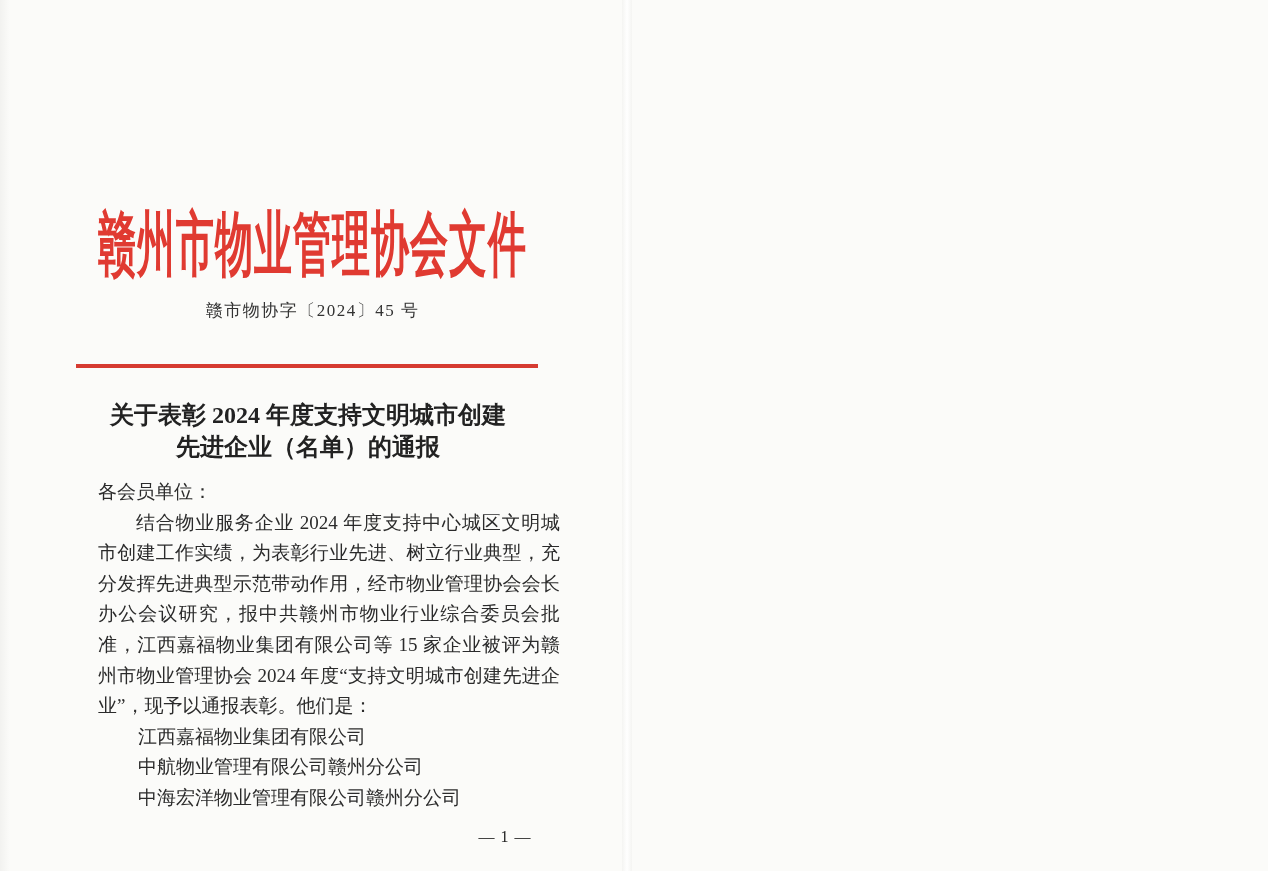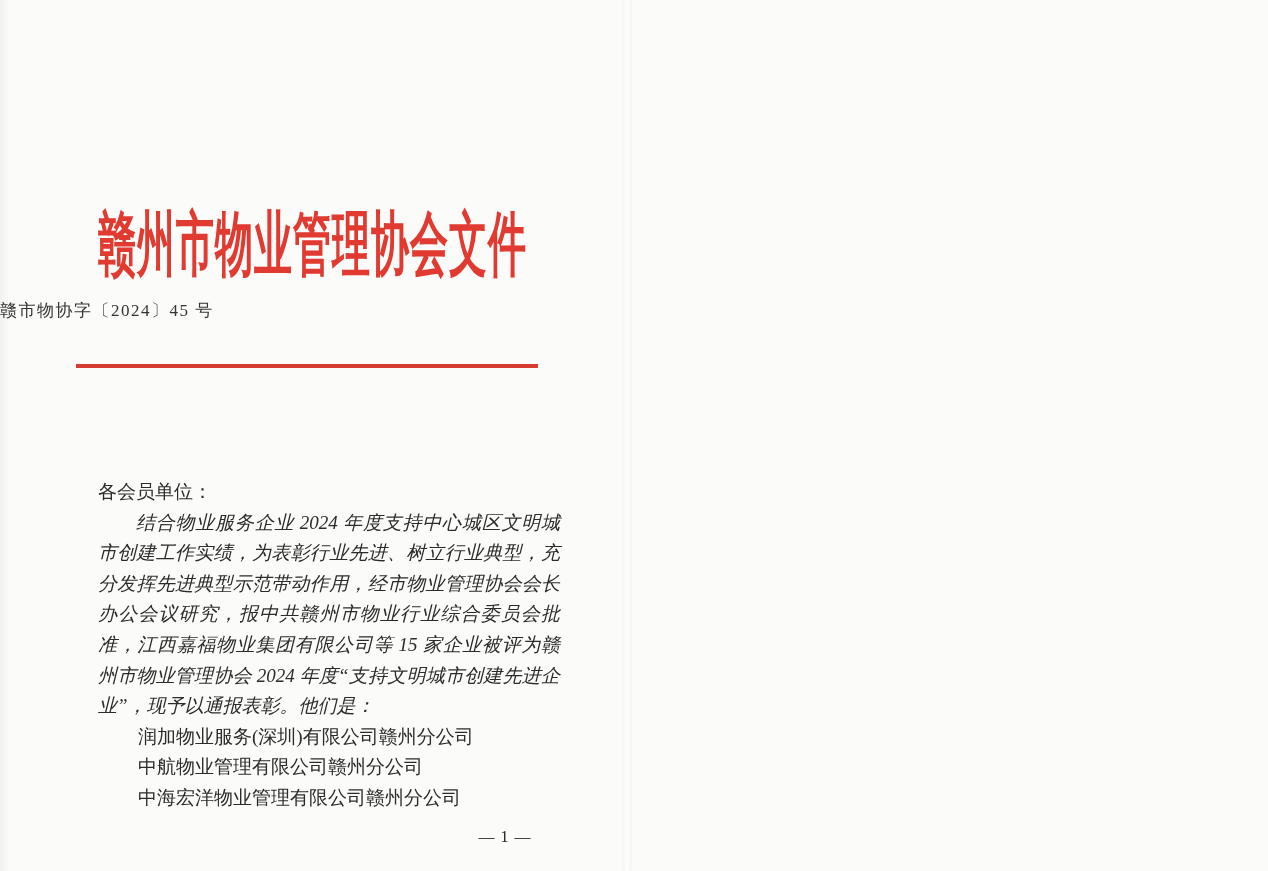--- a/index.html
+++ b/index.html
@@ -24,58 +24,62 @@
   
   .p1-header {
     position:absolute; left:0; top:176px; width:625px;
     text-align:center; white-space:nowrap;
     font-size:38px; font-weight:bold; color:#e03a31;
     transform:scaleY(1.85); transform-origin:center top;
     letter-spacing:1px;
   }
   .p1-docnum {
     position:absolute; left:0; top:277px; width:625px;
-    text-align:left; font-size:17px; letter-spacing:1.5px; color:#333;
+    text-align:center; font-size:17px; letter-spacing:1.5px; color:#333;
   }
   .p1-redline {
     position:absolute; left:76px; top:342px; width:462px; height:4px;
     background:#d63b31;
   }
   .p1-title {
     position:absolute; left:0; top:377px; width:616px;
     text-align:center; font-size:24px; font-weight:bold; line-height:32px;
     color:#222;
   }
   .p1-body {
     position:absolute; left:98px; top:455px; width:462px;
     font-size:19px; line-height:30.6px; text-align:justify; color:#2b2b2b;
   }
-  .p1-paragraph { text-indent:2em;font-style:italic; }
+  .p1-paragraph { text-indent:2em; }
   .company-list-1 { margin-left:40px; }
   .company-list-1 .list-item { white-space:nowrap; }
   .p1-pagenum {
     position:absolute; left:455px; top:806px; width:100px;
     text-align:center; font-size:16px; color:#222; letter-spacing:1px;
   }
 </style>
 </head>
 <body>
 
 <div class="page-edge-left"></div>
 <div class="page-seam"></div>
 
 <div class="page" style="left:0;width:625px;margin-top:22px;">
   <div class="p1-header">赣州市物业管理协会文件</div>
   <div class="p1-docnum">赣市物协字〔2024〕45 号</div>
   <div class="p1-redline"></div>
+  <div class="p1-title">
+    <div>关于表彰 2024 年度支持文明城市创建</div>
+    <div>先进企业（名单）的通报</div>
+  </div>
   <div class="p1-body">
     <div>各会员单位：</div>
     <div class="p1-paragraph">结合物业服务企业 2024 年度支持中心城区文明城市创建工作实绩，为表彰行业先进、树立行业典型，充分发挥先进典型示范带动作用，经市物业管理协会会长办公会议研究，报中共赣州市物业行业综合委员会批准，江西嘉福物业集团有限公司等 15 家企业被评为赣州市物业管理协会 2024 年度“支持文明城市创建先进企业”，现予以通报表彰。他们是：</div>
     <div class="company-list-1">
-        <div class="list-item">润加物业服务(深圳)有限公司赣州分公司</div>
+        <div class="list-item">江西嘉福物业集团有限公司</div>
         <div class="list-item">中航物业管理有限公司赣州分公司</div>
         <div class="list-item">中海宏洋物业管理有限公司赣州分公司</div>
       </div>
   </div>
   <div class="p1-pagenum">— 1 —</div>
 </div>
 
 <div class="page" style="left:630px;width:638px;">
   
   

